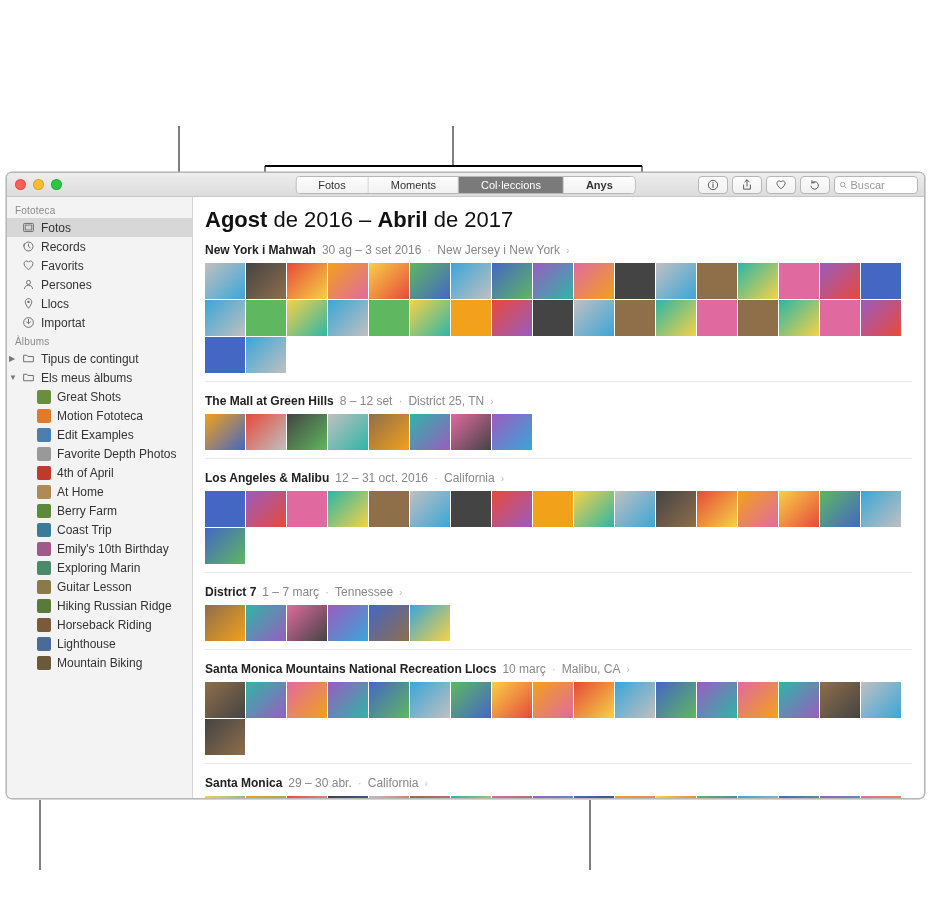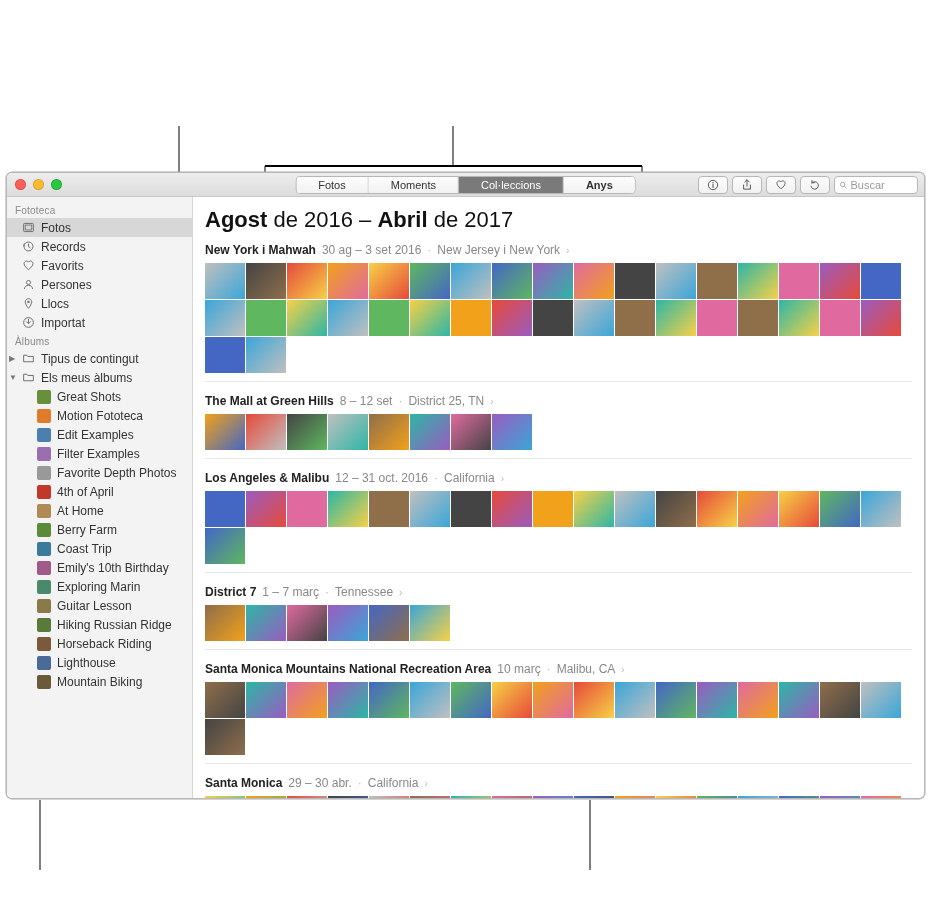--- a/index.html
+++ b/index.html
@@ -269,24 +269,20 @@
           <span class="thumb-ico" style="background: rgb(106, 143, 60);"></span>
           <span>Great Shots</span>
         </div>
         <div class="sb-item sub">
           <span class="thumb-ico" style="background: rgb(224, 123, 44);"></span>
           <span>Motion Fototeca</span>
         </div>
         <div class="sb-item sub">
           <span class="thumb-ico" style="background: rgb(74, 127, 176);"></span>
           <span>Edit Examples</span>
-        </div>
-        <div class="sb-item sub">
-          <span class="thumb-ico" style="background: rgb(154, 111, 176);"></span>
-          <span>Filter Examples</span>
         </div>
         <div class="sb-item sub">
           <span class="thumb-ico" style="background: rgb(153, 153, 153);"></span>
           <span>Favorite Depth Photos</span>
         </div>
         <div class="sb-item sub">
           <span class="thumb-ico" style="background: rgb(192, 57, 43);"></span>
           <span>4th of April</span>
         </div>
         <div class="sb-item sub">
@@ -442,21 +438,21 @@
               <div class="ph" style="background: linear-gradient(135deg, rgb(143, 110, 74), rgb(242, 161, 27));"></div>
               <div class="ph" style="background: linear-gradient(135deg, rgb(45, 182, 166), rgb(154, 92, 192));"></div>
               <div class="ph" style="background: linear-gradient(135deg, rgb(224, 106, 160), rgb(68, 68, 68));"></div>
               <div class="ph" style="background: linear-gradient(135deg, rgb(154, 92, 192), rgb(58, 166, 216));"></div>
               <div class="ph" style="background: linear-gradient(135deg, rgb(68, 103, 196), rgb(143, 110, 74));"></div>
               <div class="ph" style="background: linear-gradient(135deg, rgb(58, 166, 216), rgb(247, 209, 70));"></div>
             </div>
           </div>
           <div class="coll">
             <div class="coll-head">
-              <span class="name">Santa Monica Mountains National Recreation Area</span>
+              <span class="name">Santa Monica Mountains National Recreation Llocs</span>
               <span class="date">10 març</span>
               <span class="sep">·</span>
               <span class="loc">Malibu, CA</span>
               <span class="chev">›</span>
             </div>
             <div class="strip">
               <div class="ph" style="background: linear-gradient(135deg, rgb(143, 110, 74), rgb(68, 68, 68));"></div>
               <div class="ph" style="background: linear-gradient(135deg, rgb(45, 182, 166), rgb(154, 92, 192));"></div>
               <div class="ph" style="background: linear-gradient(135deg, rgb(224, 106, 160), rgb(242, 161, 27));"></div>
               <div class="ph" style="background: linear-gradient(135deg, rgb(154, 92, 192), rgb(45, 182, 166));"></div>

